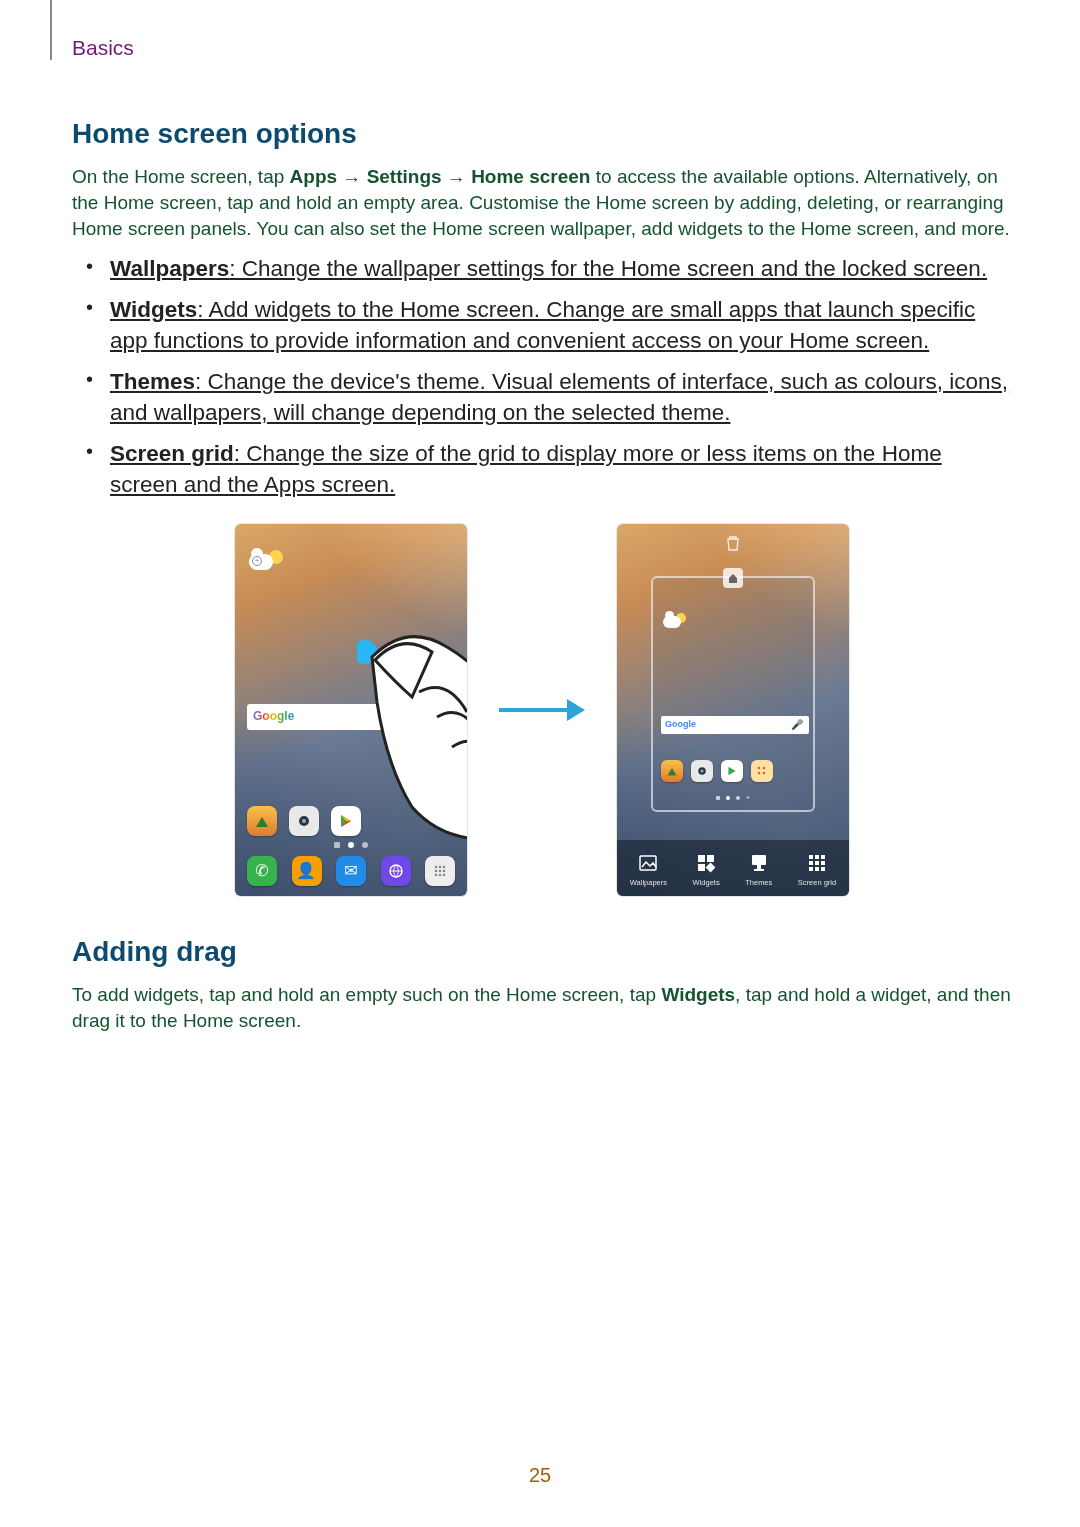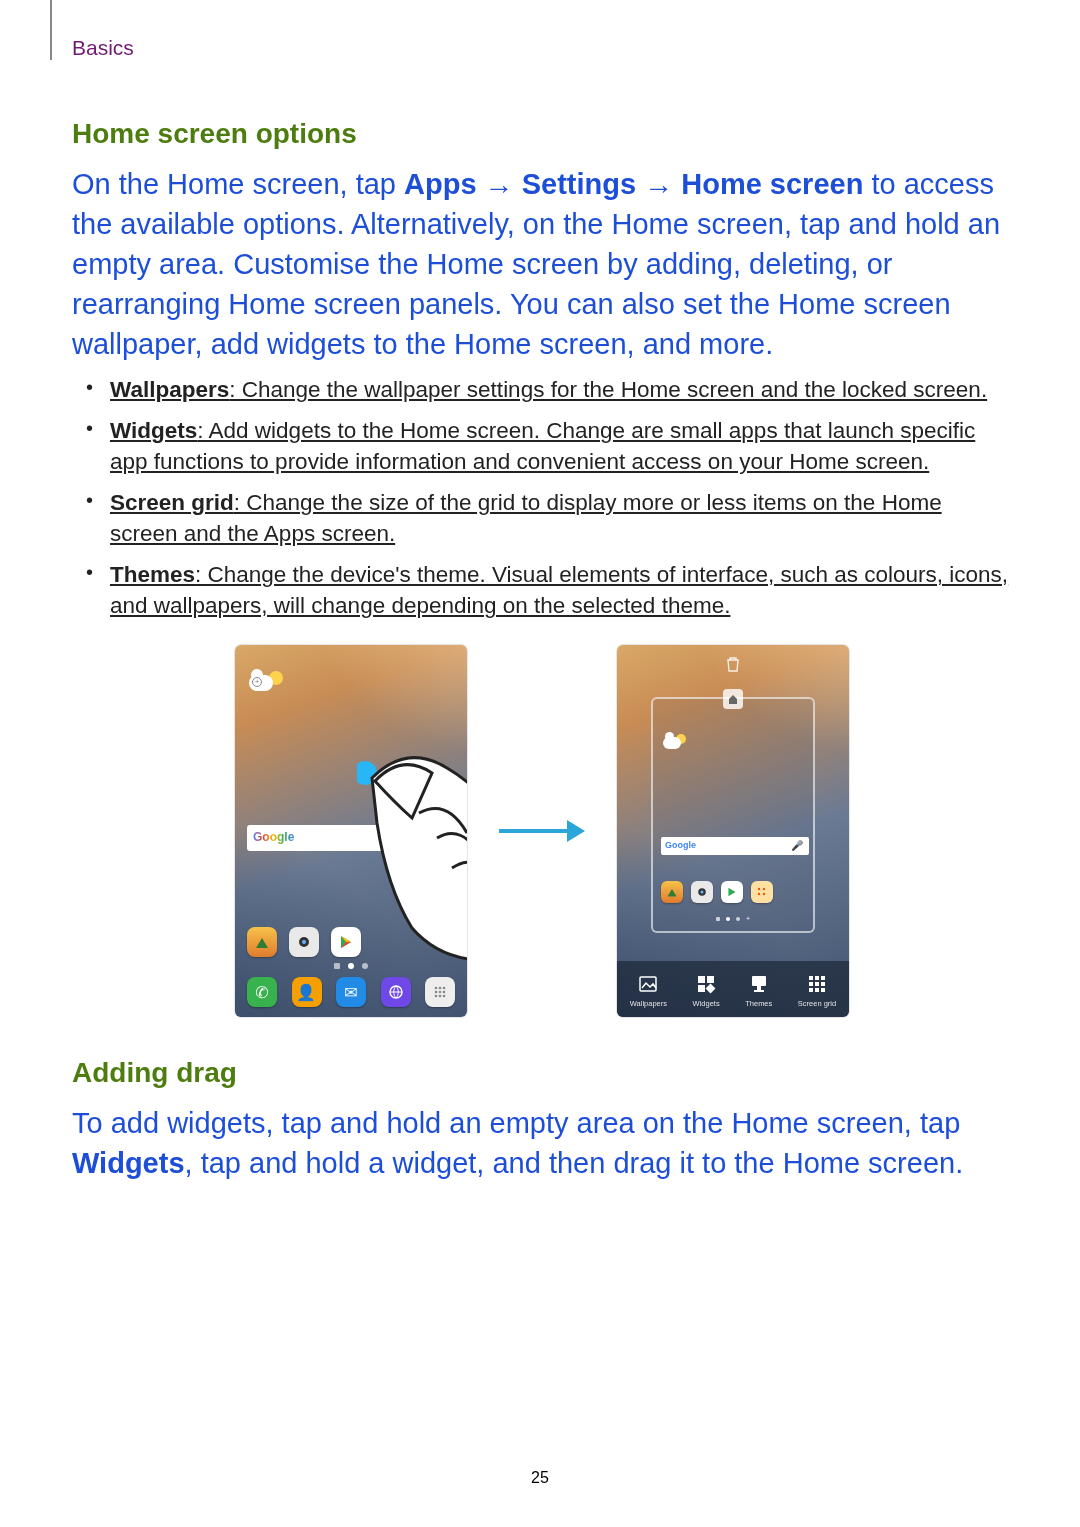--- a/index.html
+++ b/index.html
@@ -28,28 +28,28 @@
   }
   .content {
     position: absolute;
     left: 72px;
     top: 100px;
     width: 940px;
   }
   h2 {
     font-size: 28px;
     font-weight: bold;
-    color: #4d7c0f;
+    color: #0c4a6e;
     margin-top: 18px;
     margin-bottom: 14px;
   }
   p {
-    font-size: 29px;
+    font-size: 19px;
     line-height: 1.38;
-    color: #1d4ed8;
+    color: #14532d;
     margin-bottom: 10px;
   }
   strong { font-weight: bold; }
   ul {
     list-style: none;
     margin-top: 10px;
     margin-bottom: 10px;
   }
   li {
     font-size: 22.5px;
@@ -196,43 +196,43 @@
     color: #fff; font-size: 8px;
   }
   .p2-bottombar .bi .ic { font-size: 18px; line-height: 18px; }
   .p2-bottombar .bi .lbl { font-size: 7.5px; opacity: 0.85; filter: blur(0.3px); }
 
   .page-number {
     position: absolute;
     left: 0; right: 0;
     bottom: 40px;
     text-align: center;
-    font-size: 16px;
-    color: #000000;
+    font-size: 20px;
+    color: #a16207;
   }
 </style>
 </head>
 <body>
 
 <div class="header-line"></div>
 <div class="header-label">Basics</div>
 
 <div class="content">
 
   <h2>Home screen options</h2>
 
   <p>
     <span>On the Home screen, tap </span><strong>Apps</strong><span> → </span><strong>Settings</strong><span> → </span><strong>Home screen</strong><span> to access the available options. Alternatively, on the Home screen, tap and hold an empty area. Customise the Home screen by adding, deleting, or rearranging Home screen panels. You can also set the Home screen wallpaper, add widgets to the Home screen, and more.</span>
   </p>
 
   <ul>
     <li><strong>Wallpapers</strong><span>: Change the wallpaper settings for the Home screen and the locked screen.</span></li>
     <li><strong>Widgets</strong><span>: Add widgets to the Home screen. Change are small apps that launch specific app functions to provide information and convenient access on your Home screen.</span></li>
+    <li><strong>Themes</strong><span>: Change the device's theme. Visual elements of interface, such as colours, icons, and wallpapers, will change depending on the selected theme.</span></li>
     <li><strong>Screen grid</strong><span>: Change the size of the grid to display more or less items on the Home screen and the Apps screen.</span></li>
-    <li><strong>Themes</strong><span>: Change the device's theme. Visual elements of interface, such as colours, icons, and wallpapers, will change depending on the selected theme.</span></li>
   </ul>
 
   <div class="figure-row">
 
     <div class="phone p1">
       <div class="phone-bg"></div>
       <div class="p1-weather">
         <div class="cloud">
             <span class="plus">+</span>
           </div>
@@ -404,18 +404,18 @@
                 </g>
               </svg></span>
           <span class="lbl">Screen grid</span>
         </div>
       </div>
     </div>
   </div>
 
   <h2>Adding drag</h2>
   <p>
-    <span>To add widgets, tap and hold an empty area on the Home screen, tap </span><strong>Widgets</strong><span>, tap and hold a widget, and then drag it to the Home screen.</span>
+    <span>To add widgets, tap and hold an empty such on the Home screen, tap </span><strong>Widgets</strong><span>, tap and hold a widget, and then drag it to the Home screen.</span>
   </p>
 
 </div>
 
 <div class="page-number">25</div>
 
 </body></html>

